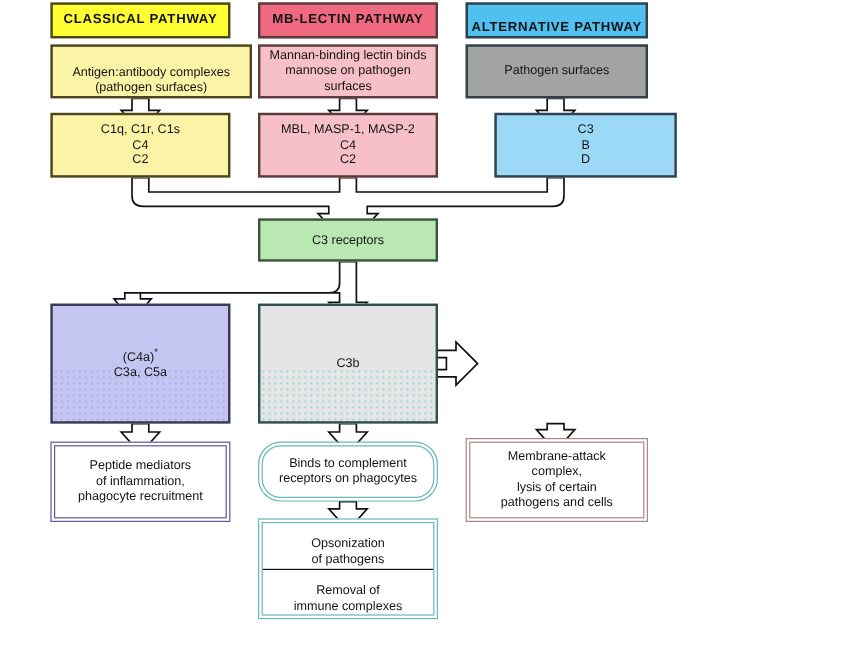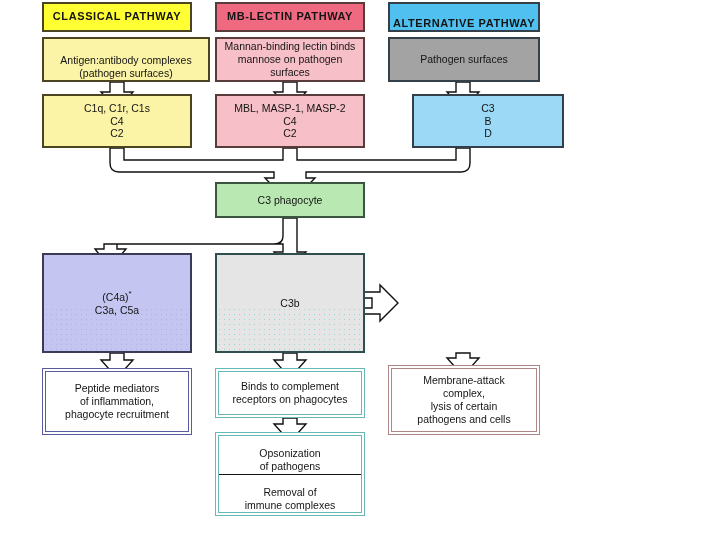--- a/index.html
+++ b/index.html
@@ -52,21 +52,21 @@
   .b-cyan      { border-color: #2f4f4f; }
   .b-pink      { border-color: #5a4040; }
 
   
   .dbl {
     border-style: double;
     border-width: 4px;
     background: #ffffff;
   }
   .dbl-purple { border-color: #5a5aa0; }
-  .dbl-teal   { border-color: #69b8b8; }
+  .dbl-teal   { border-color: #69b8b8; border-radius: 19px; }
   .dbl-rose   { border-color: #b08484; }
 
   .stack {
     position: absolute;
     box-sizing: border-box;
     border: 4px double #69b8b8;
     background: #ffffff;
     display: flex;
     flex-direction: column;
     z-index: 3;
@@ -168,21 +168,21 @@
 
   <div class="box cell b-alt" style="left:388px;top:37px;width:152px;height:45px;background:#a3a3a3;">
     <span class="cell-txt">Pathogen surfaces</span>
   </div>
 
   <div class="box cell b-alt" style="left:388px;top:94px;width:152px;height:54px;background:#9bd9f7;margin-left:24px;">
     <span class="cell-txt">C3<br>B<br>D</span>
   </div>
 
   <div class="box cell b-green" style="left:215px;top:182px;width:150px;height:36px;background:#b9e8b2;">
-    <span class="cell-txt">C3 phagocyte</span>
+    <span class="cell-txt">C3 receptors</span>
   </div>
 
   <div class="box cell b-purple" style="left:42px;top:253px;width:150px;height:100px;background:#c5c5f2;position:absolute;overflow:hidden;">
     <span class="speckle"></span>
     <span class="cell-txt" style="position:relative;z-index:2;">(C4a)<span class="sup">*</span><br>C3a, C5a</span>
   </div>
 
   <div class="box cell b-cyan" style="left:215px;top:253px;width:150px;height:100px;background:#e5e5e5;position:absolute;overflow:hidden;">
     <span class="speckle cyan"></span>
     <span class="cell-txt" style="position:relative;z-index:2;">C3b</span>

